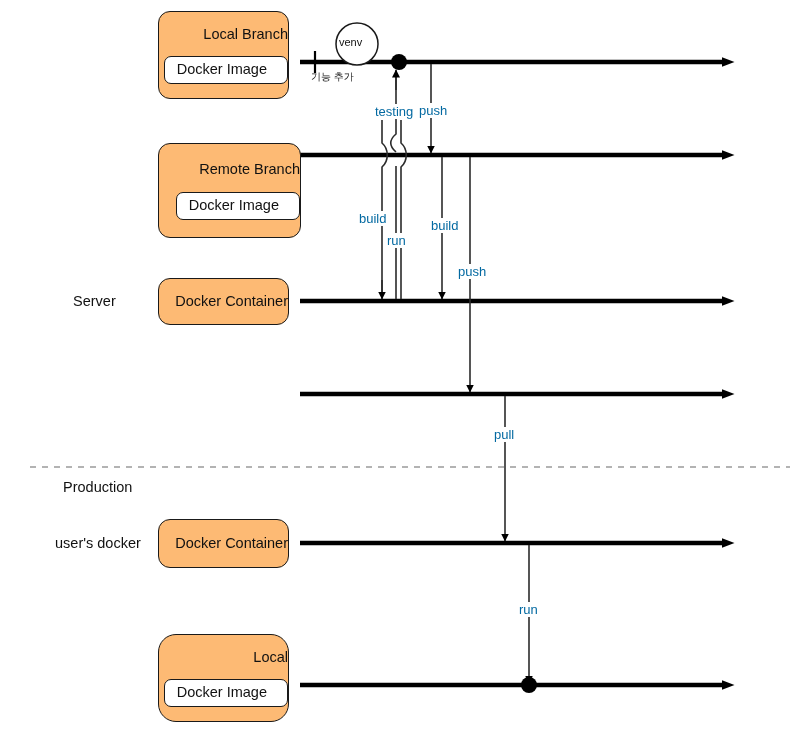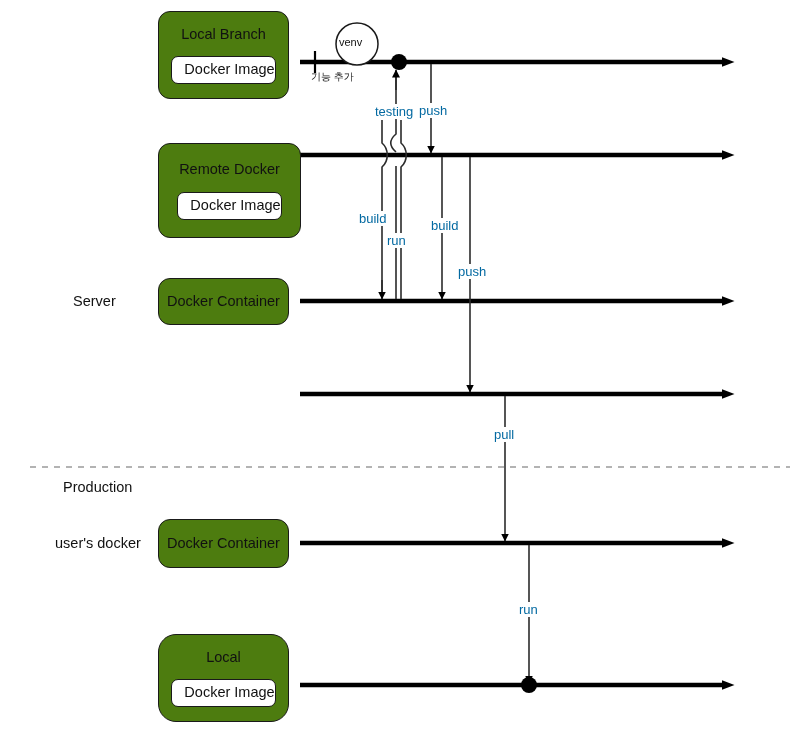--- a/index.html
+++ b/index.html
@@ -22,40 +22,40 @@
     left: 0;
     top: 0;
     width: 805px;
     height: 739px;
   }
   .node-box {
     position: absolute;
     box-sizing: border-box;
     border: 1.4px solid #1a1a1a;
     border-radius: 12px;
-    background: #4d7c0f;
+    background: #fdba74;
     display: flex;
     flex-direction: column;
-    align-items: center;
+    align-items: flex-end;
     justify-content: center;
   }
   .node-title {
     font-size: 14.5px;
     color: #111111;
     line-height: 1.2;
     white-space: nowrap;
   }
   .node-sub {
     box-sizing: border-box;
     border: 1.4px solid #1a1a1a;
     border-radius: 7px;
     background: #ffffff;
     font-size: 14.5px;
     color: #111111;
-    padding: 4px 0 5px 12px;
+    padding: 4px 20px 5px 12px;
     white-space: nowrap;
     line-height: 1.15;
   }
   .box-two-row .node-title {
     margin-bottom: 13px;
   }
   .side-label {
     position: absolute;
     font-size: 14.5px;
     color: #111111;
@@ -161,21 +161,21 @@
     <circle cx="399" cy="62" r="8" fill="#000000"></circle>
     <circle cx="529" cy="685" r="8" fill="#000000"></circle>
   </svg>
 
   <div class="node-box box-two-row" style="left:158px; top:11px; width:131px; height:88px;">
     <div class="node-title">Local Branch</div>
     <div class="node-sub">Docker Image</div>
   </div>
 
   <div class="node-box box-two-row" style="left:158px; top:143px; width:143px; height:95px;">
-    <div class="node-title">Remote Docker</div>
+    <div class="node-title">Remote Branch</div>
     <div class="node-sub">Docker Image</div>
   </div>
 
   <div class="node-box" style="left:158px; top:278px; width:131px; height:47px;">
     <div class="node-title">Docker Container</div>
   </div>
 
 
   <div class="node-box" style="left:158px; top:519px; width:131px; height:49px;">
     <div class="node-title">Docker Container</div>

